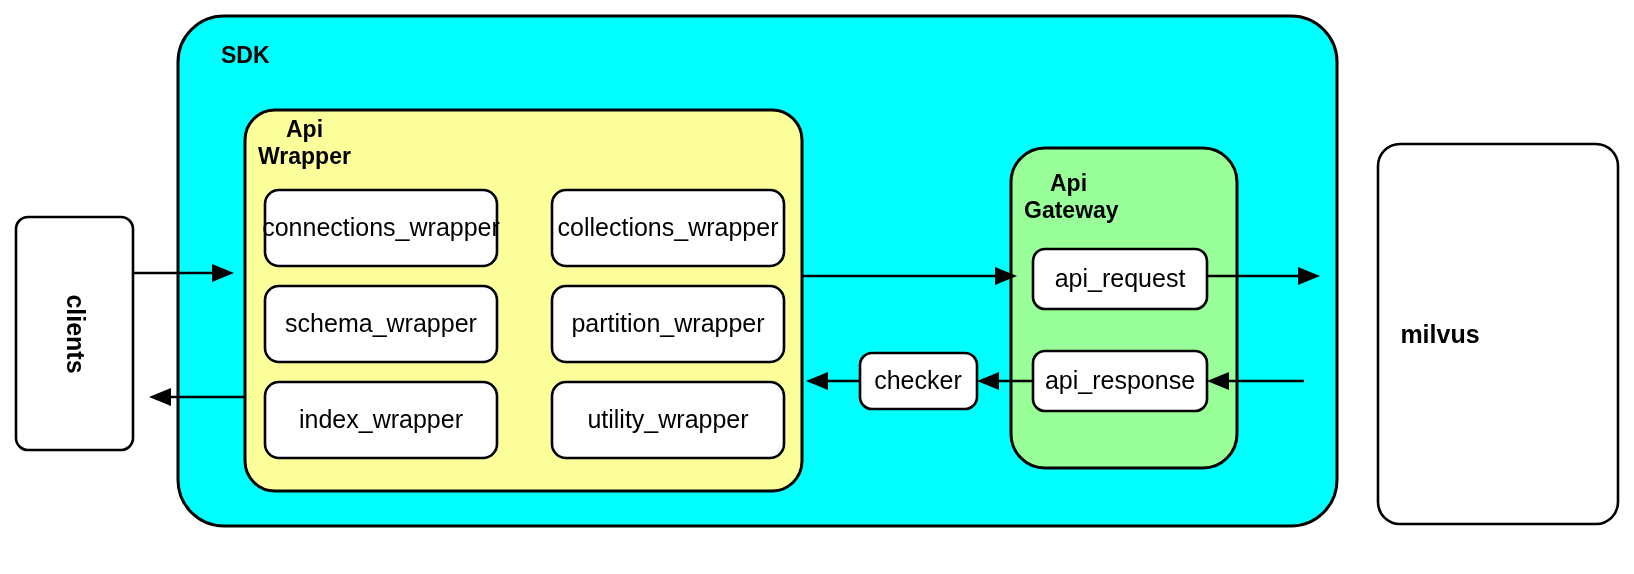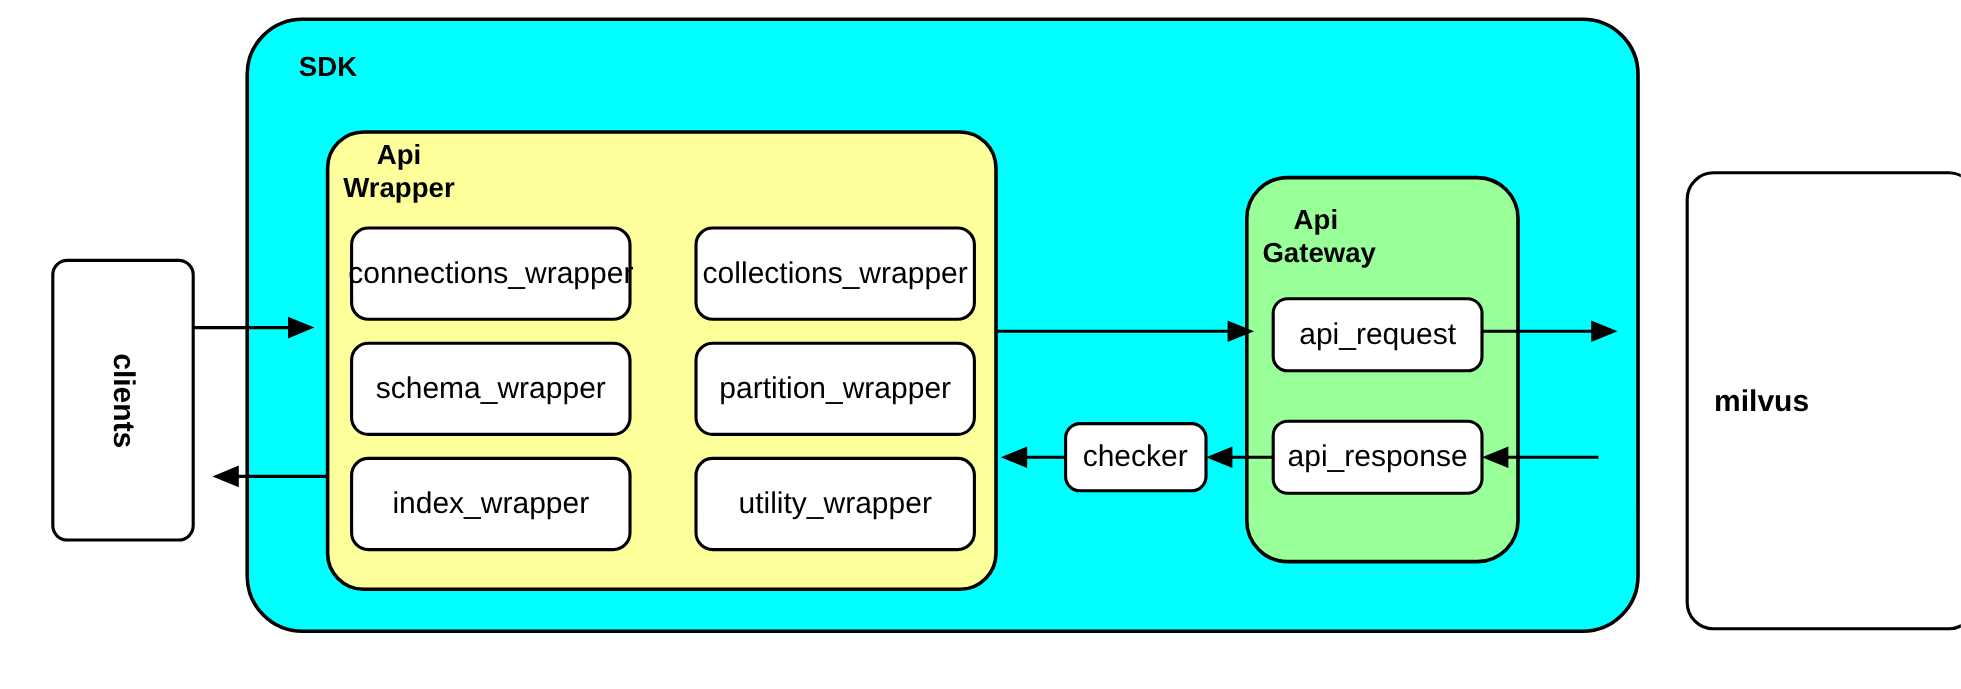--- a/index.html
+++ b/index.html
@@ -10,21 +10,20 @@
   body {
     width: 1634px;
     height: 574px;
     overflow: hidden;
     font-family: "Liberation Sans", sans-serif;
   }
   #diagram-root {
     position: relative;
     width: 1306px;
     height: 574px;
-    margin-left: 28px;
   }
   svg.diagram {
     display: block;
     width: 1634px;
     height: 574px;
   }
   .container-shape {
     stroke: #000000;
     stroke-width: 3;
   }

